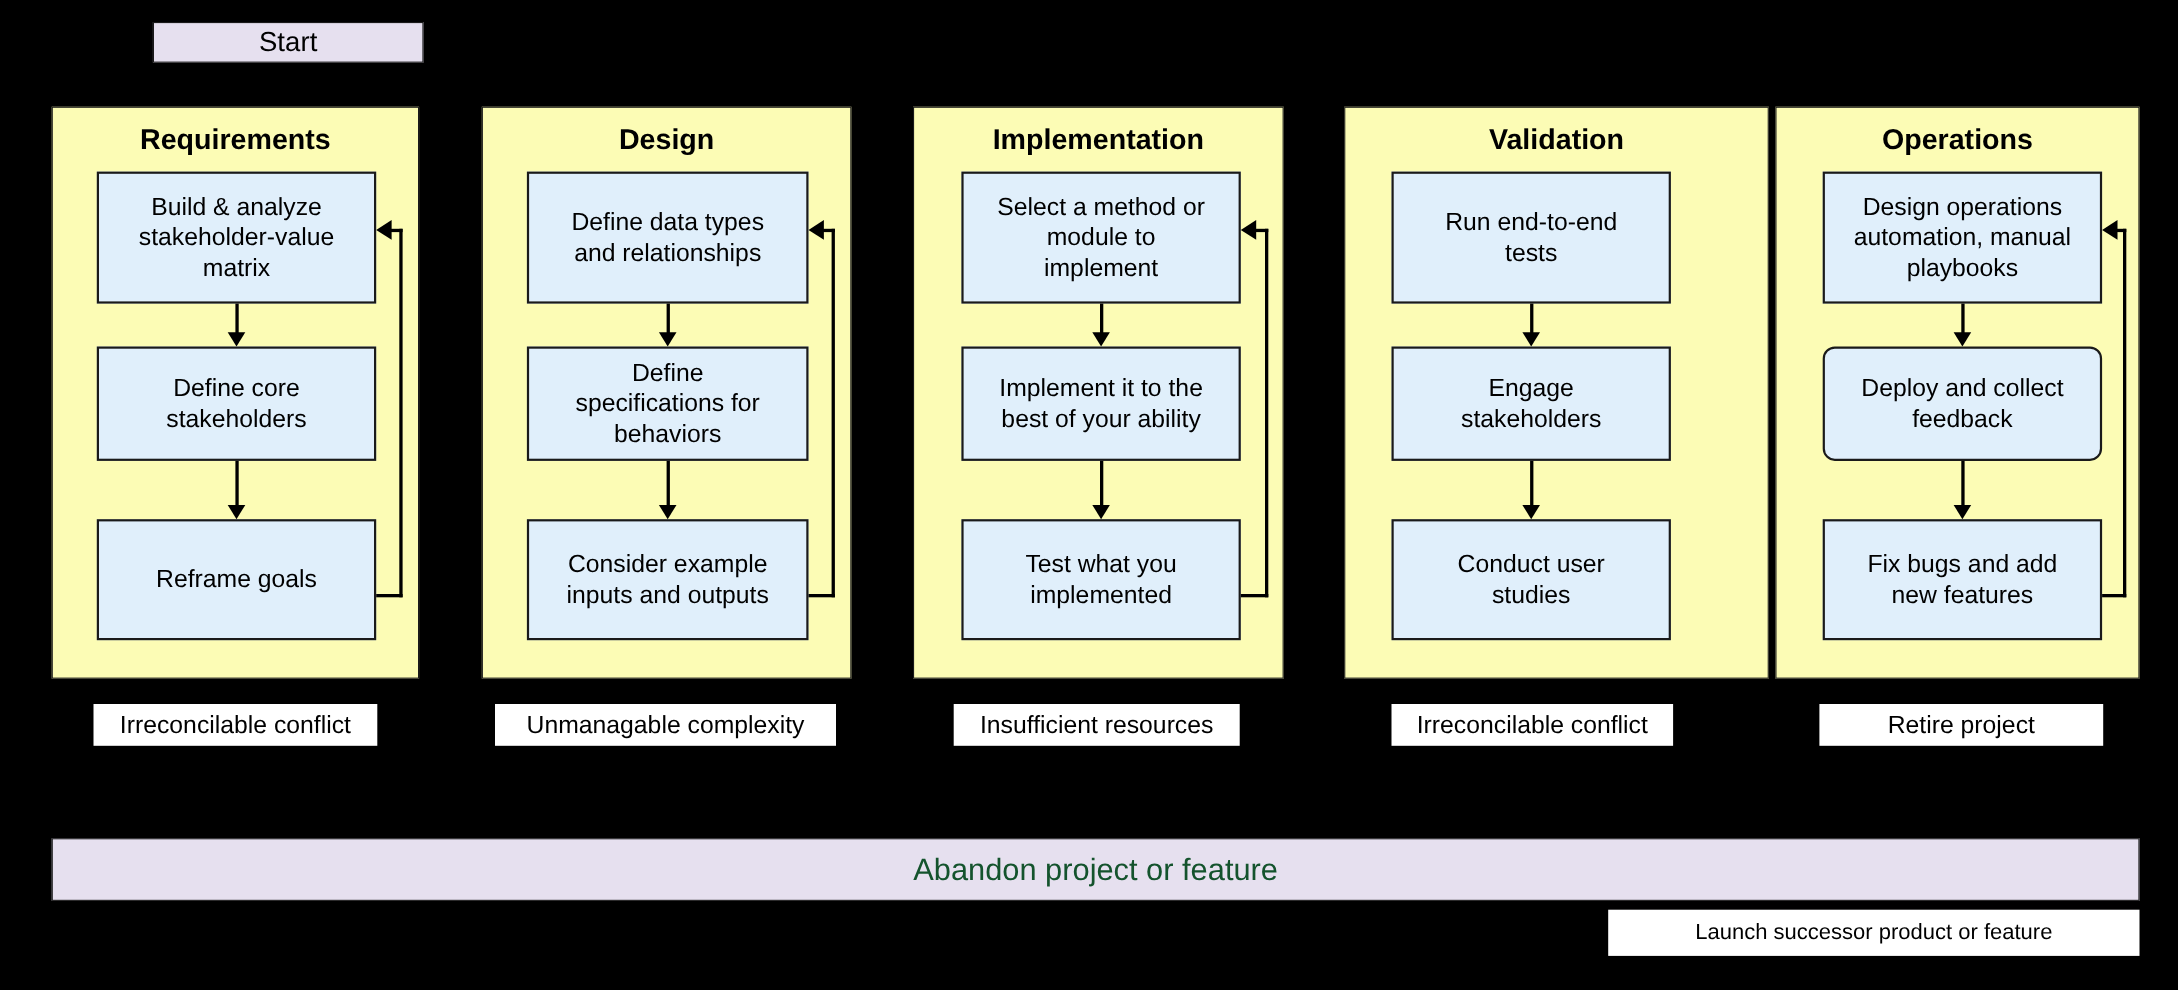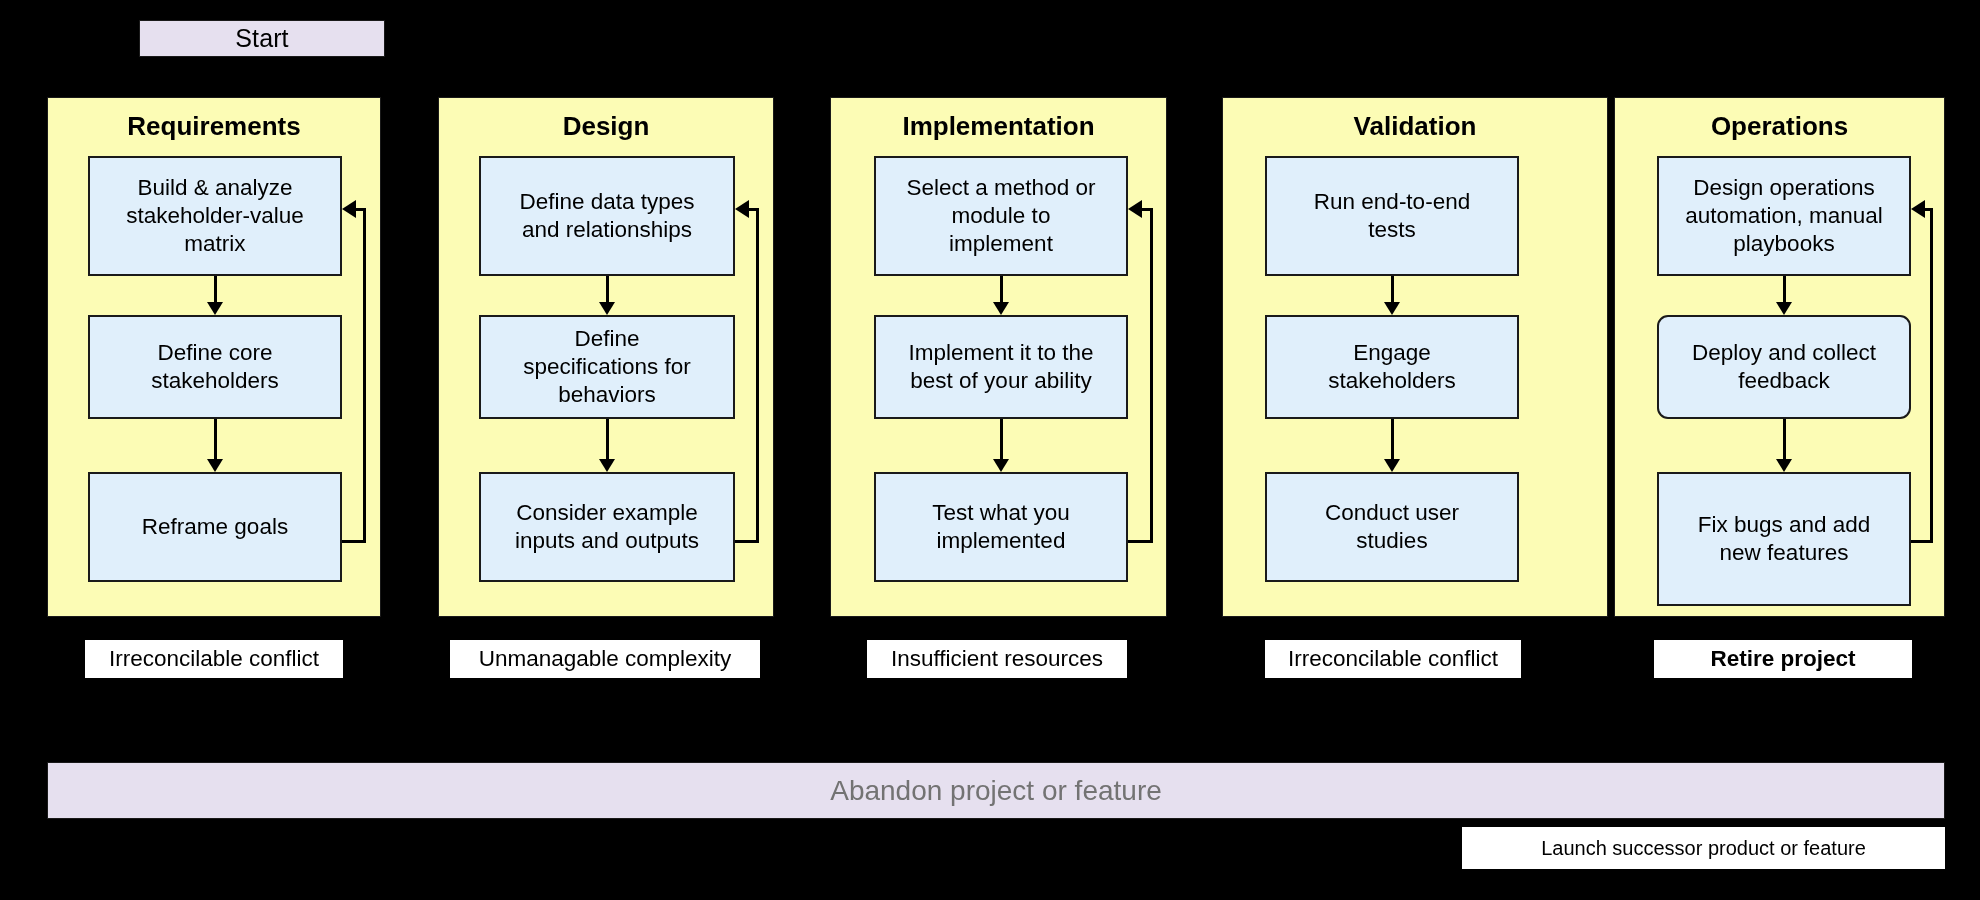--- a/index.html
+++ b/index.html
@@ -75,21 +75,21 @@
     padding: 0 10px;
   }
 
   
   .abandon-bar {
     position: absolute;
     left: 47px; top: 762px; width: 1898px; height: 57px;
     background: #e6e0ef;
     border: 1px solid #1a1a1a;
     display: flex; align-items: center; justify-content: center;
-    font-size: 28px; color: #737373;
+    font-size: 28px; color: #14532d;
   }
   .launch-box {
     position: absolute;
     left: 1462px; top: 827px; width: 483px; height: 42px;
     background: #ffffff;
     display: flex; align-items: center; justify-content: center;
     font-size: 20px; color: #000;
   }
 </style>
 </head>
@@ -230,21 +230,21 @@
             <span>automation, manual</span>
             <span>playbooks</span>
           </div>
         </div>
         <div class="step-box" style="left: 42px; width: 254px; top: 217px; height: 104px; border-radius: 11px;">
           <div>
             <span>Deploy and collect</span>
             <span>feedback</span>
           </div>
         </div>
-        <div class="step-box" style="left: 42px; width: 254px; top: 374px; height: 134px;">
+        <div class="step-box" style="left: 42px; width: 254px; top: 374px; height: 110px;">
           <div>
             <span>Fix bugs and add</span>
             <span>new features</span>
           </div>
         </div>
         <div class="vconn" style="left: 167.5px; top: 178px; height: 29px;"></div>
         <div class="vhead" style="left: 161px; top: 204px;"></div>
         <div class="vconn" style="left: 167.5px; top: 321px; height: 43px;"></div>
         <div class="vhead" style="left: 161px; top: 361px;"></div>
         <div class="loop">
@@ -262,21 +262,21 @@
       </div>
       <div class="exit-label" style="left: 450px; width: 310px;">
         <span>Unmanagable complexity</span>
       </div>
       <div class="exit-label" style="left: 867px; width: 260px;">
         <span>Insufficient resources</span>
       </div>
       <div class="exit-label" style="left: 1265px; width: 256px;">
         <span>Irreconcilable conflict</span>
       </div>
-      <div class="exit-label" style="left: 1654px; width: 258px; font-weight: bold;">
+      <div class="exit-label" style="left: 1654px; width: 258px;">
         <span>Retire project</span>
       </div>
     </div>
 
   <div class="abandon-bar">
     <span>Abandon project or feature</span>
   </div>
 
   <div class="launch-box">
     <span>Launch successor product or feature</span>

